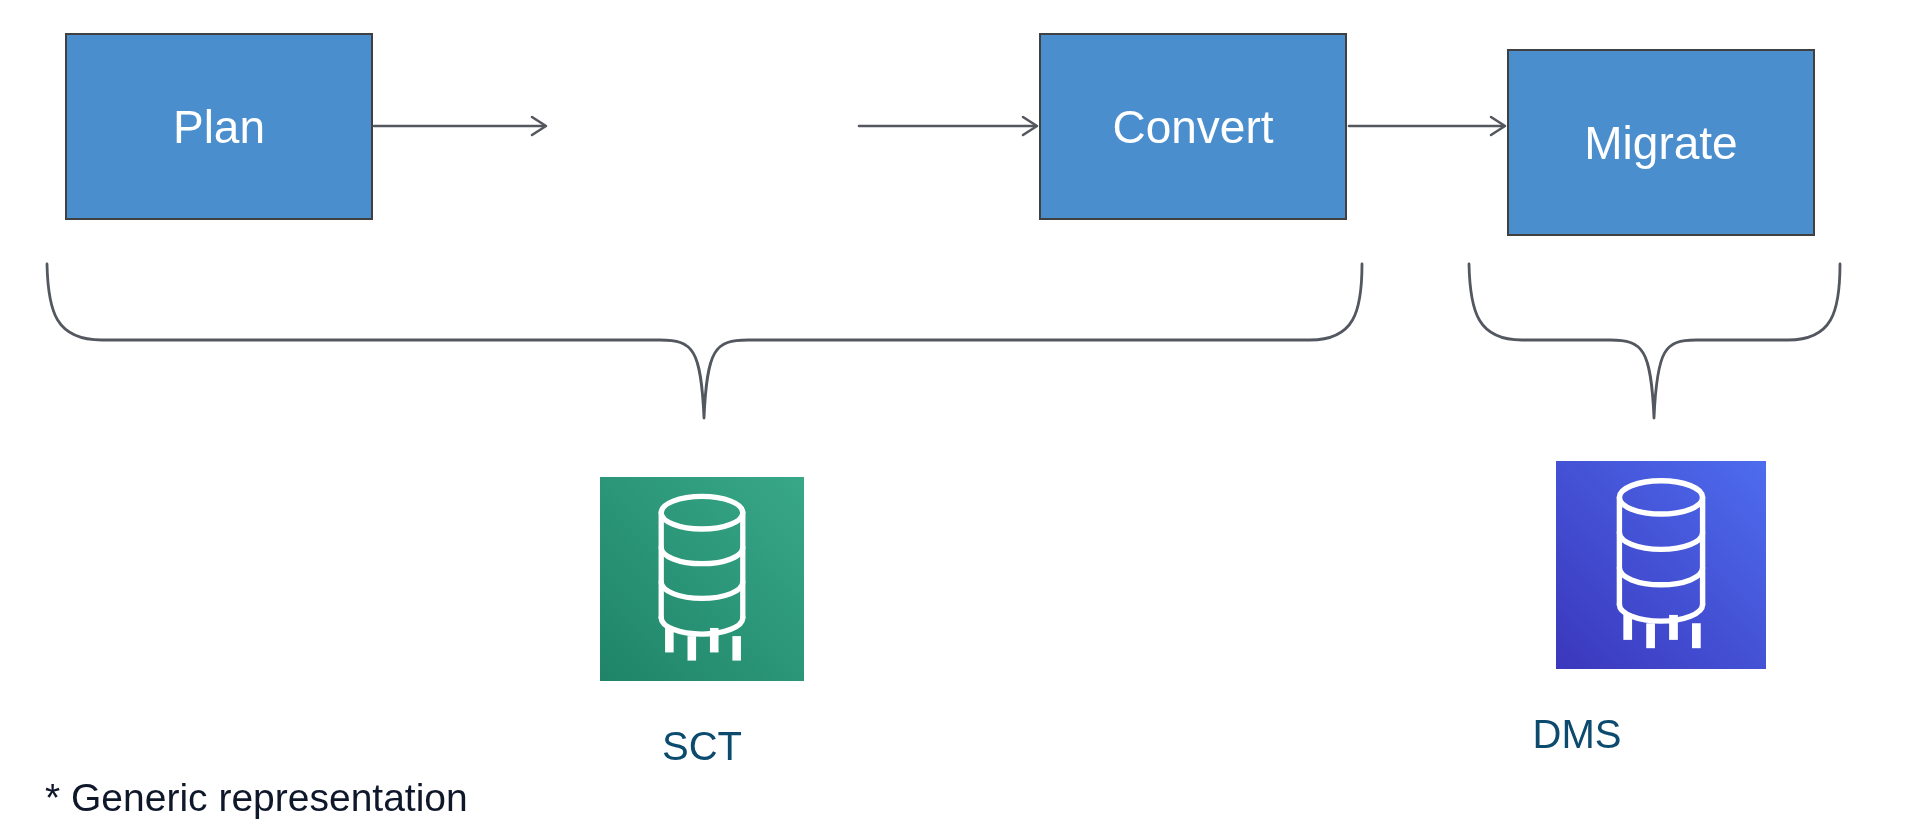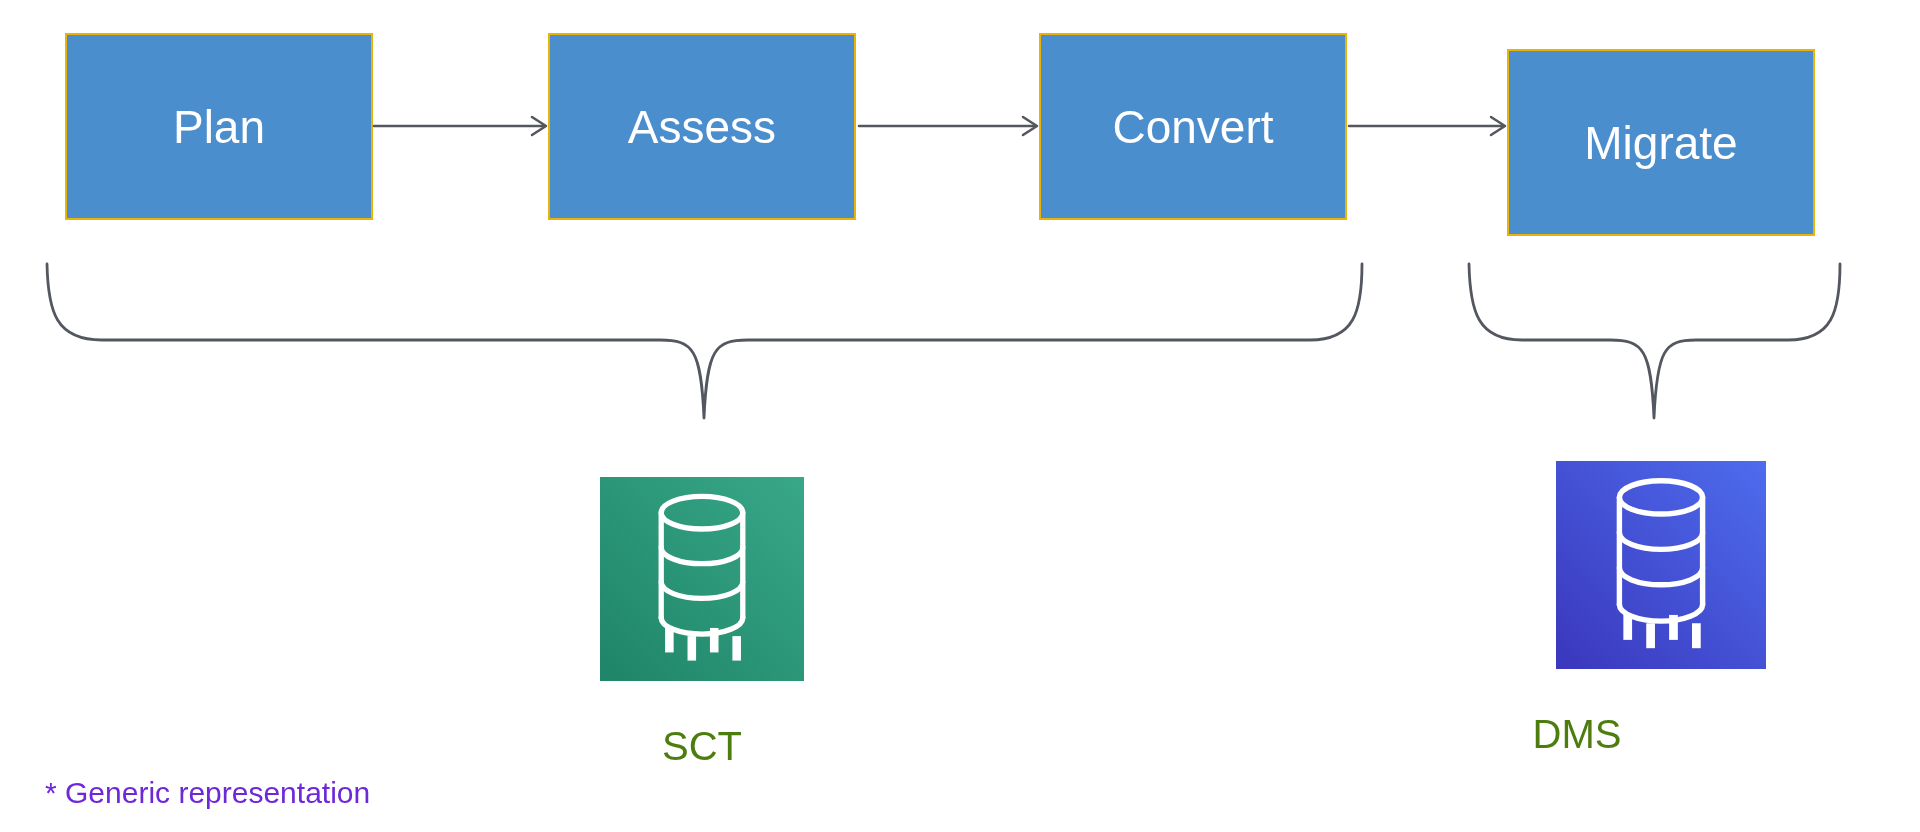--- a/index.html
+++ b/index.html
@@ -14,21 +14,21 @@
     height: 832px;
     background: #ffffff;
     overflow: hidden;
   }
   .step-box {
     position: absolute;
     top: 33px;
     width: 308px;
     height: 187px;
     background: #4b8ece;
-    border: 2px solid #eab308;
+    border: 2px solid #404040;
     box-sizing: border-box;
     display: flex;
     align-items: center;
     justify-content: center;
     color: #ffffff;
     font-size: 46px;
     font-weight: 400;
   }
   #box-plan    { left: 65px; }
   #box-assess  { left: 548px; }
@@ -63,52 +63,49 @@
     width: 210px;
     height: 208px;
     background: linear-gradient(45deg, #3a37bc 0%, #4e6cee 100%);
   }
   .db-glyph {
     width: 100%;
     height: 100%;
   }
   .tool-label {
     position: absolute;
-    color: #4d7c0f;
+    color: #0c4a6e;
     font-size: 40px;
     text-align: center;
   }
   #label-sct {
     left: 600px;
     top: 724px;
     width: 204px;
   }
   #label-dms {
     left: 1472px;
     top: 712px;
     width: 210px;
   }
   .footnote {
     position: absolute;
     left: 45px;
     top: 776px;
-    color: #6d28d9;
-    font-size: 30px;
+    color: #0f172a;
+    font-size: 39px;
   }
 </style>
 </head>
 <body>
 
 <div class="canvas">
 
   <div class="step-box" id="box-plan">
     <span>Plan</span>
-  </div>
-  <div class="step-box" id="box-assess">
-    <span>Assess</span>
   </div>
   <div class="step-box" id="box-convert">
     <span>Convert</span>
   </div>
   <div class="step-box" id="box-migrate">
     <span>Migrate</span>
   </div>
 
   <svg class="overlay-svg" viewBox="0 0 1920 832" xmlns="http://www.w3.org/2000/svg">
     <g stroke="#54585e" stroke-width="2.6" fill="none" stroke-linecap="round" stroke-linejoin="round">

